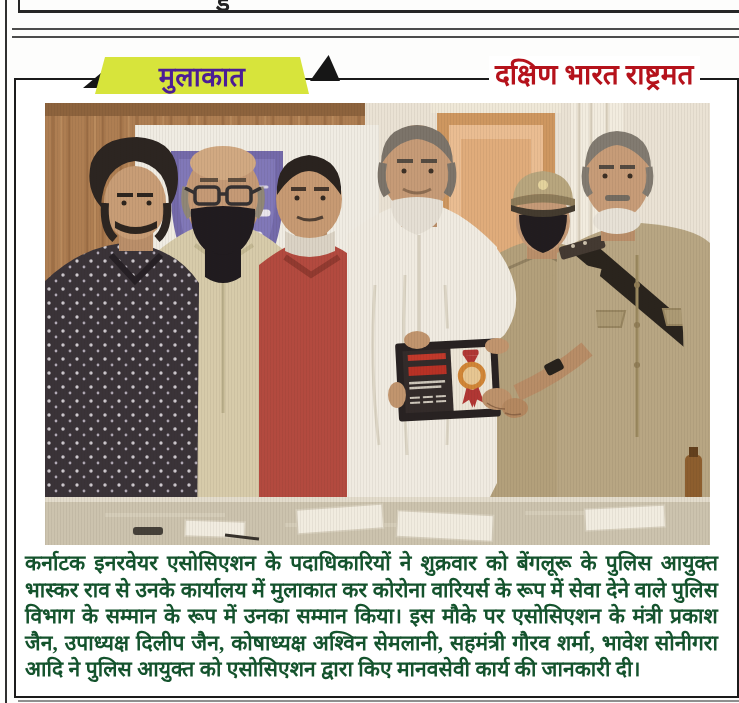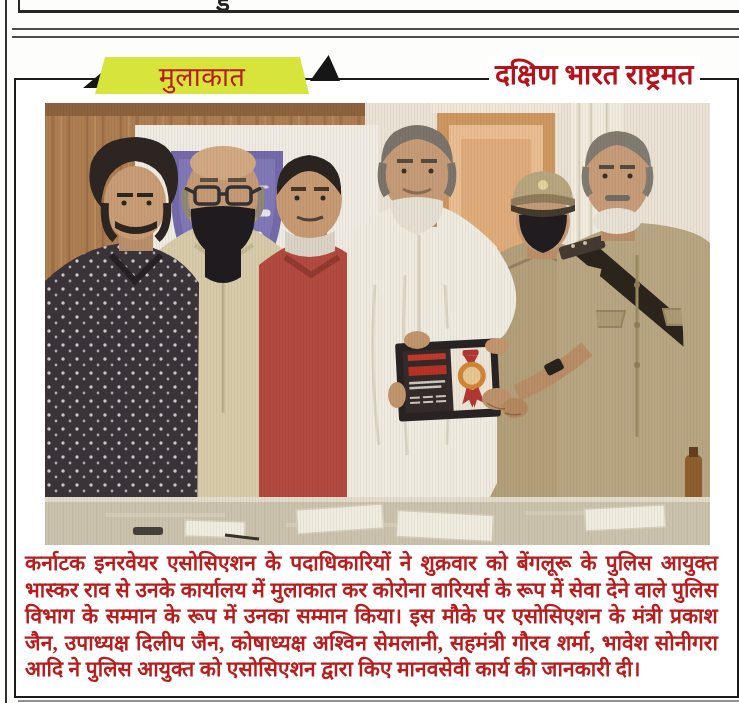--- a/index.html
+++ b/index.html
@@ -20,41 +20,41 @@
   
   .article-box{position:absolute;left:14px;top:78px;width:721px;height:616px;
                border:2px solid #1b1b1b;background:#fff;}
 
   
   .section-label{position:absolute;left:83px;top:55px;width:262px;height:40px;z-index:3;}
   .label-shape{position:absolute;left:12px;top:2px;width:214px;height:37px;
                background:var(--section-label-bg,#d7e43b);
                clip-path:polygon(10px 0,205px 0,214px 100%,0 100%);
                display:flex;align-items:center;justify-content:center;}
-  .label-text{font-size:27px;font-weight:normal;color:#b91c1c;letter-spacing:.5px;}
+  .label-text{font-size:27px;font-weight:bold;color:#4c1d95;letter-spacing:.5px;}
   .tri-left{position:absolute;left:0;top:13px;width:24px;height:20px;background:#161616;
             clip-path:polygon(0 100%,100% 0,100% 100%);}
   .tri-right{position:absolute;left:227px;top:0;width:30px;height:26px;background:#161616;
              clip-path:polygon(0 100%,62% 0,100% 100%);}
 
   
   .paper-name{position:absolute;left:489px;top:56px;z-index:3;background:#fff;padding:0 6px;
               font-size:28px;line-height:38px;font-weight:bold;
               color:var(--newspaper-red,#b5121b);white-space:nowrap;text-align:right;}
 
   
   .photo{position:absolute;left:45px;top:103px;width:665px;height:442px;overflow:hidden;
          background:#d8cfc0;z-index:2;}
   .photo svg{display:block;}
   .photo::after{content:"";position:absolute;inset:0;pointer-events:none;
     background:repeating-linear-gradient(90deg,rgba(40,30,20,.06) 0 1px,rgba(0,0,0,0) 1px 3px);}
 
   
   .caption{position:absolute;left:25px;top:550px;width:693px;z-index:2;
-           font-size:21px;line-height:26.5px;font-weight:600;color:#b91c1c;
+           font-size:21px;line-height:26.5px;font-weight:600;color:#14532d;
            text-align:justify;letter-spacing:.1px;}
 
   .bottom-faint{position:absolute;left:18px;right:0;top:700px;height:2px;background:#8f8f8f;}
 </style>
 </head>
 <body>
 
 <div id="page">
 
   <div class="page-edge"></div>

